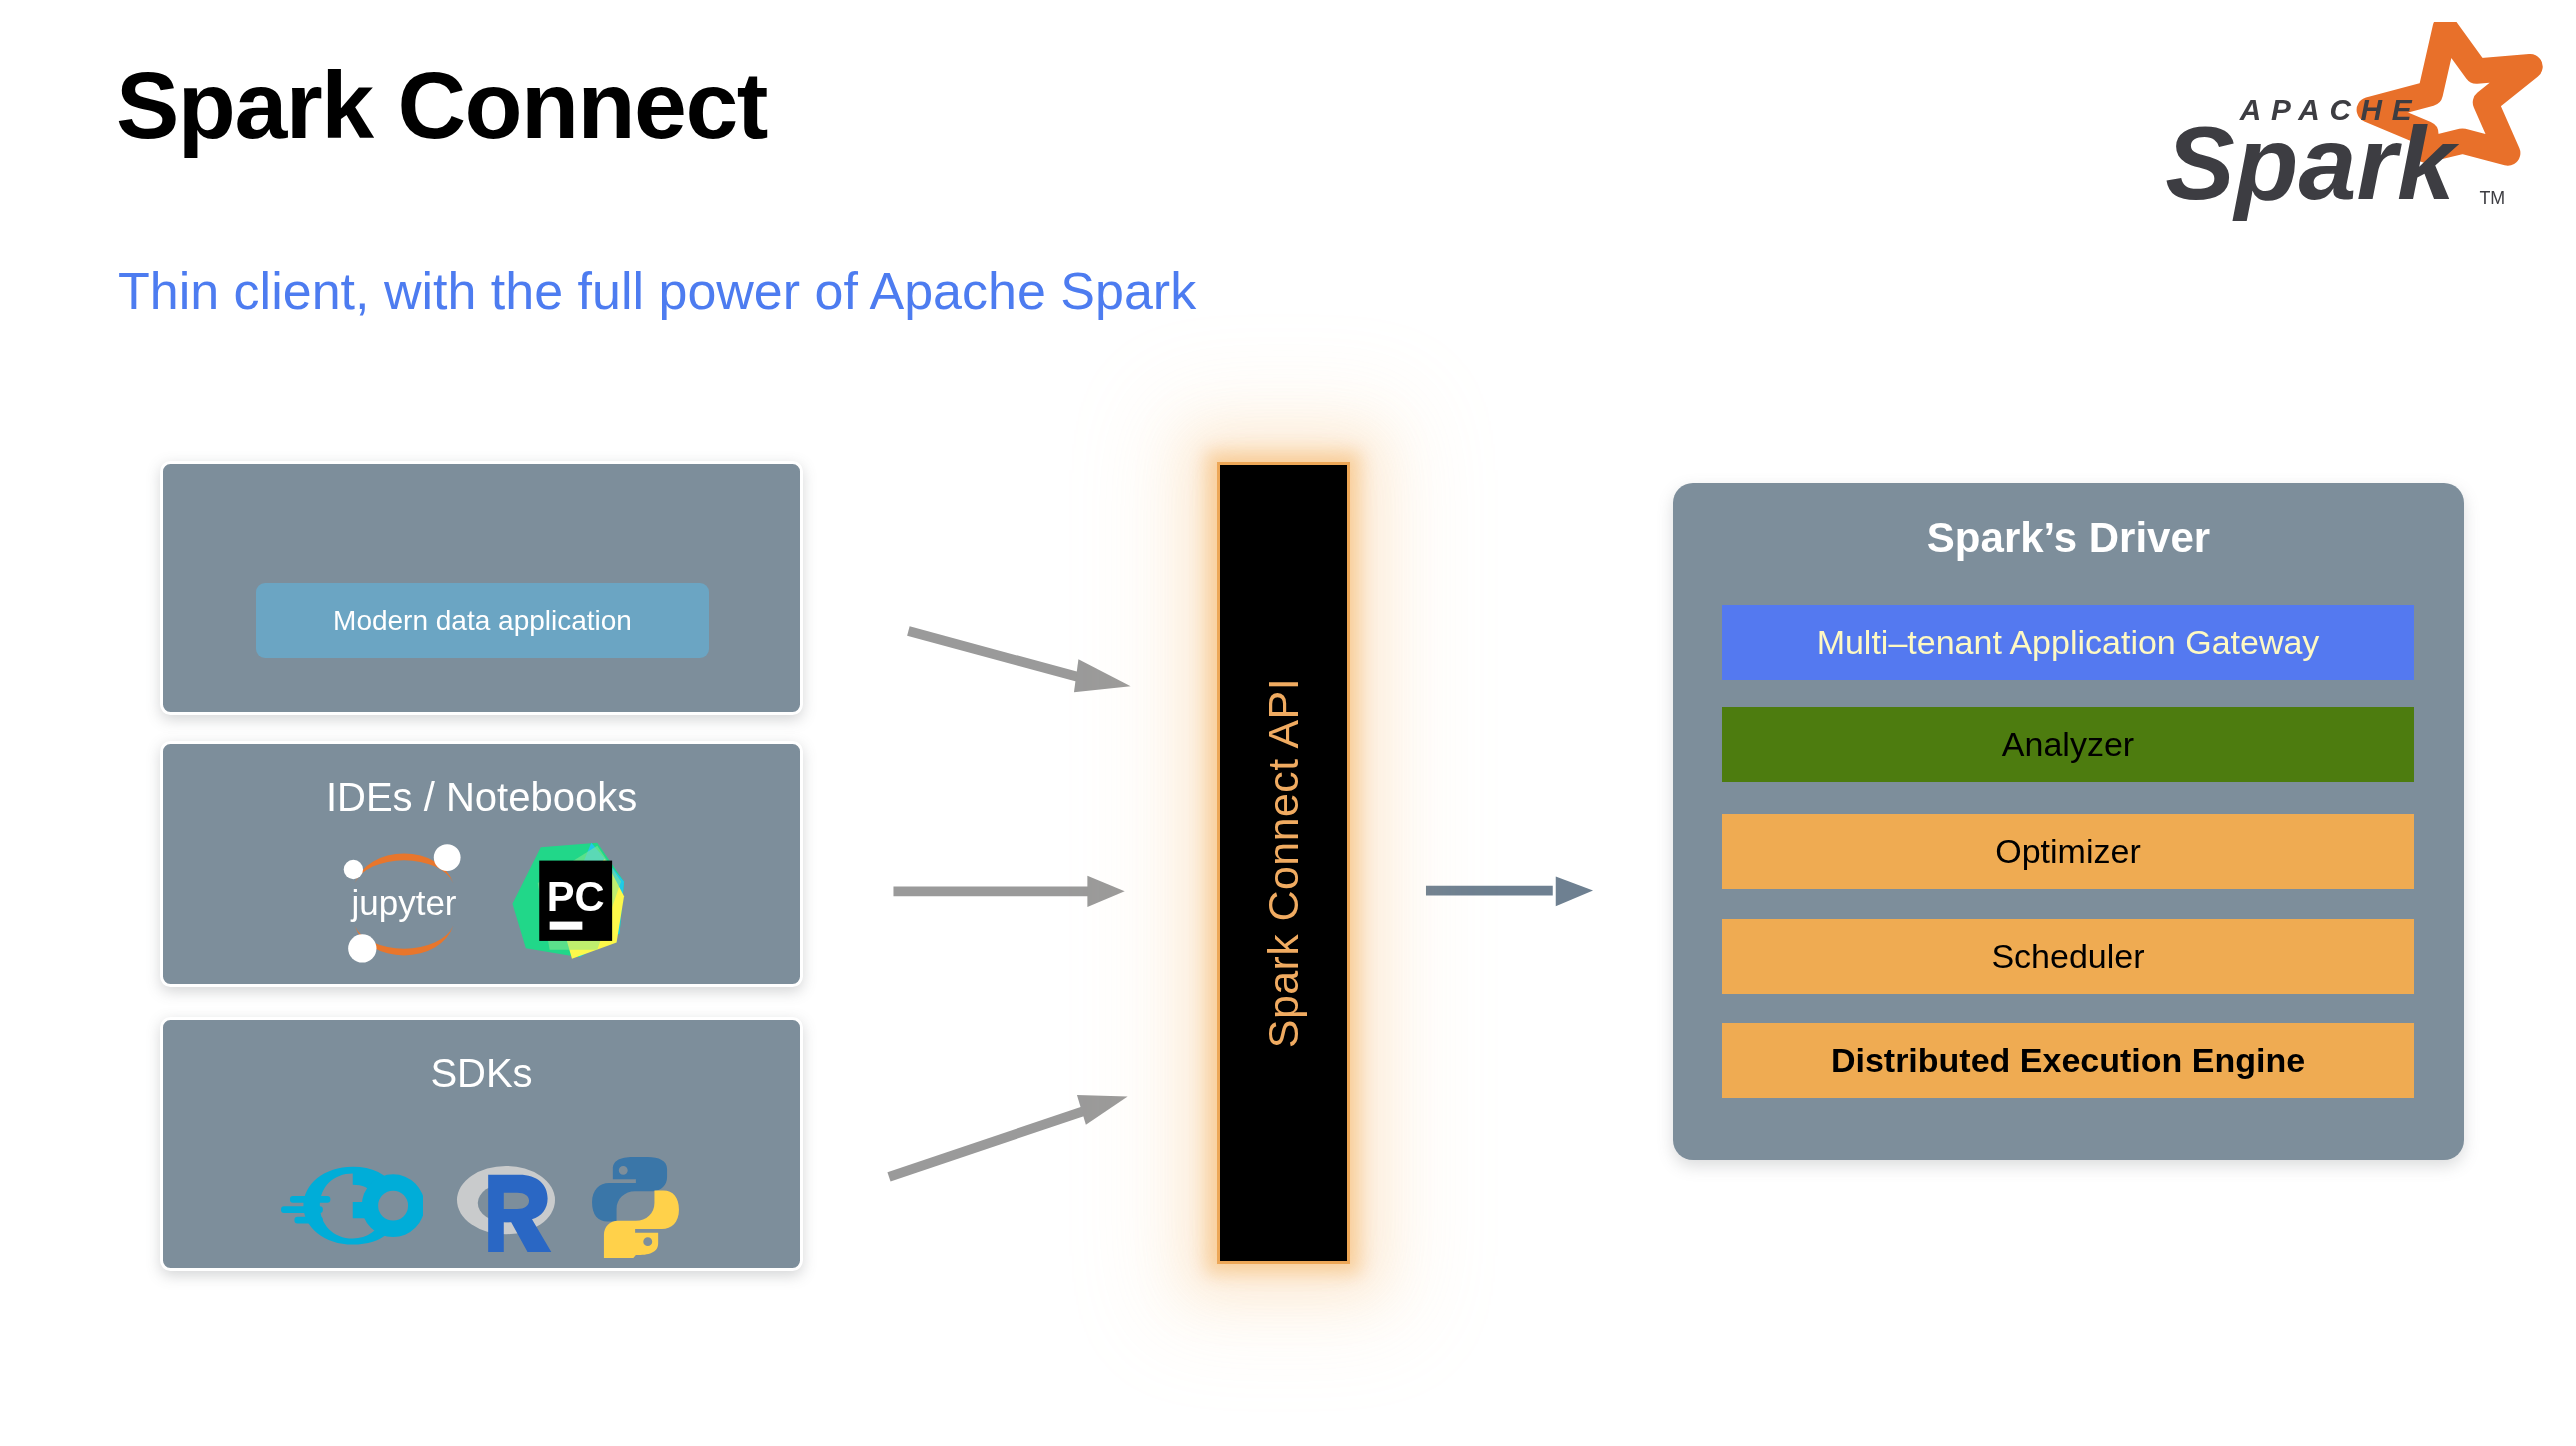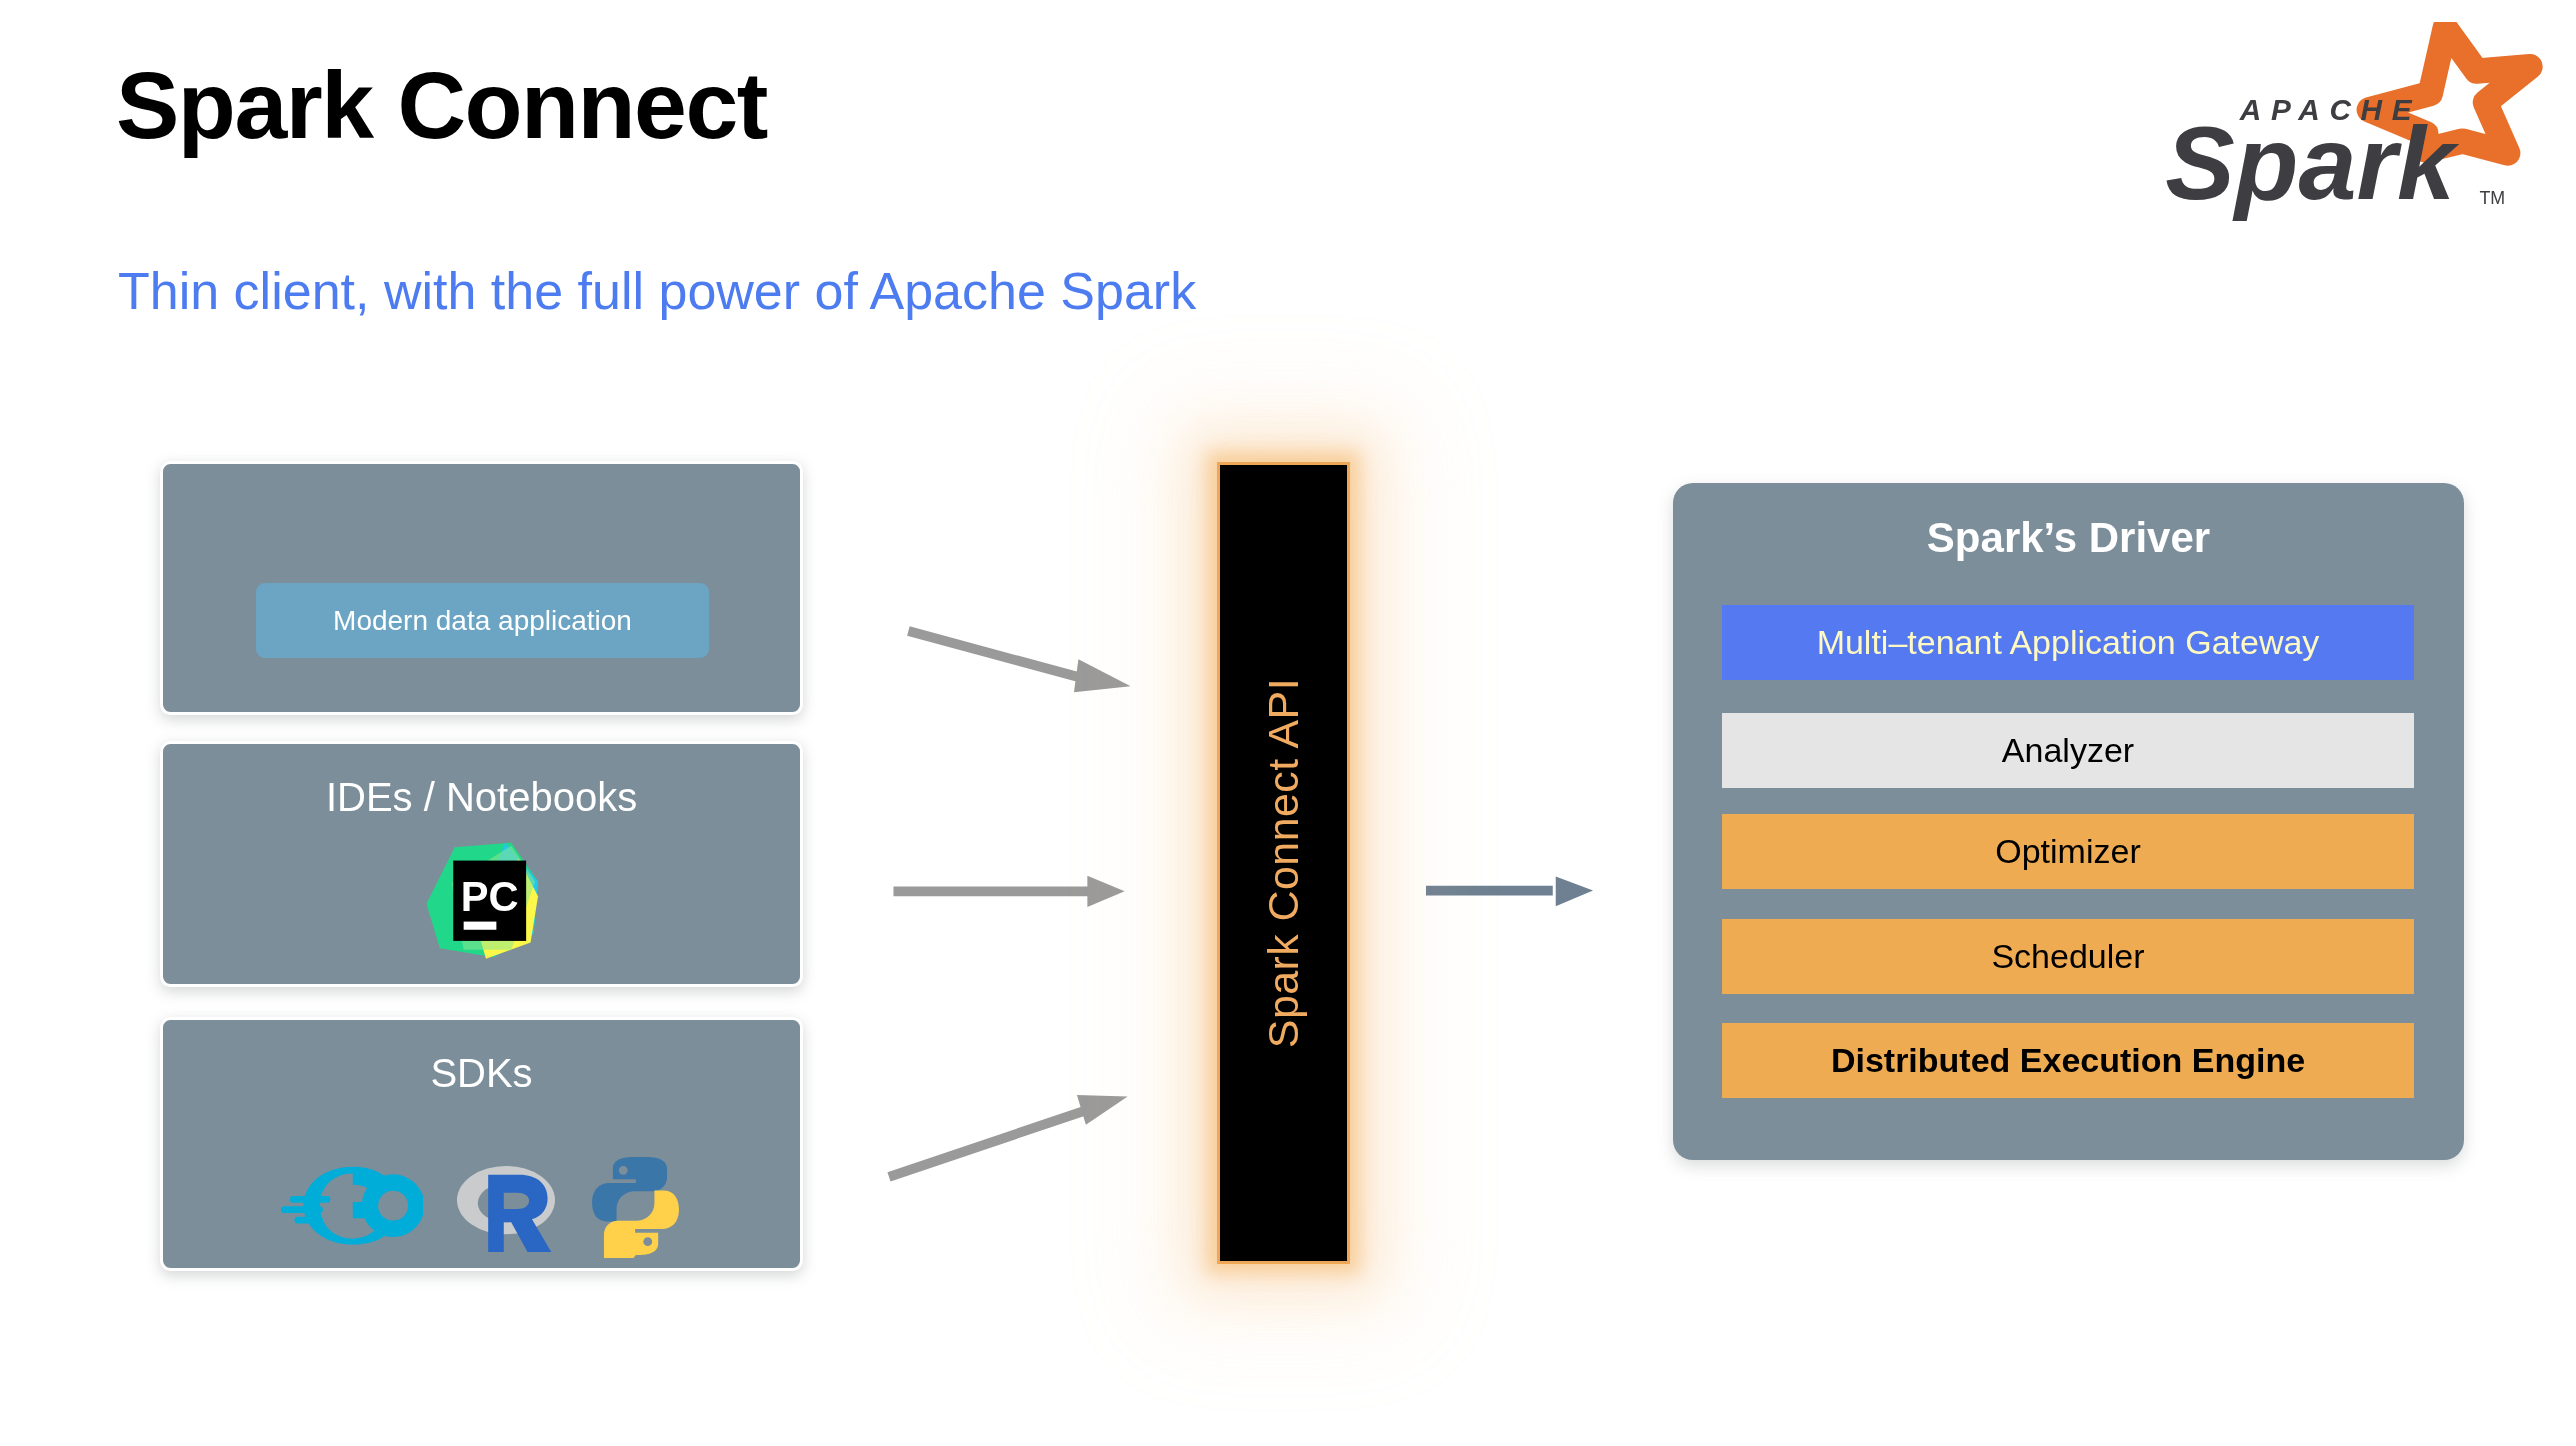--- a/index.html
+++ b/index.html
@@ -154,21 +154,21 @@
     position: absolute;
     left: 49px;
     width: 692px;
     height: 75px;
     display: flex;
     align-items: center;
     justify-content: center;
     font-size: 34px;
   }
   #row-gateway   { top: 122px; background: #5479f0; color: #fef9c3; font-weight: normal; }
-  #row-analyzer  { top: 230px; background: #e5e5e5; color: #000000; }
+  #row-analyzer  { top: 224px; background: #4d7c0f; color: #000000; }
   #row-optimizer { top: 331px; background: #efab52; color: #000000; }
   #row-scheduler { top: 436px; background: #efab52; color: #000000; }
   #row-engine    { top: 540px; background: #efab52; color: #000000; font-weight: bold; }
 
   
   #arrows {
     position: absolute;
     left: 0; top: 0;
     width: 2576px; height: 1447px;
     pointer-events: none;
@@ -194,20 +194,30 @@
 </div>
 
 <div class="client-card" id="card-applications">
   <div id="inner-modern-app">Modern data application</div>
 </div>
 
 <div class="client-card" id="card-ides">
   <div class="card-title">IDEs / Notebooks</div>
   <div class="logo-row" id="ide-logo-row">
 
+    <span style="display:inline-block;">
+      <svg width="134" height="127" viewBox="0 0 180 170" xmlns="http://www.w3.org/2000/svg">
+        <path d="M24 60 A68 52 0 0 1 156 60 A68 40 0 0 0 24 60 Z" fill="#e8762c"></path>
+        <path d="M24 118 A68 52 0 0 0 156 118 A68 40 0 0 1 24 118 Z" fill="#e8762c"></path>
+        <circle cx="22" cy="42" r="13" fill="#ffffff"></circle>
+        <circle cx="148" cy="26" r="18" fill="#ffffff"></circle>
+        <circle cx="34" cy="148" r="19" fill="#ffffff"></circle>
+        <text x="90" y="103" text-anchor="middle" font-family="'Liberation Sans', sans-serif" font-size="47" fill="#ffffff">jupyter</text>
+      </svg>
+    </span>
 
     <span style="display:inline-block;">
       <svg width="119" height="127" viewBox="0 0 160 170" xmlns="http://www.w3.org/2000/svg">
         <polygon points="44,12 120,6 156,58 150,128 96,160 24,148 6,88" fill="#21d789"></polygon>
         <polygon points="112,6 156,58 150,128 96,160 86,70" fill="#21c8e8"></polygon>
         <polygon points="130,28 156,78 146,140 86,162 66,92" fill="#fcf84a"></polygon>
         <polygon points="120,10 152,58 120,150 56,150 40,60" fill="#8ce88c" opacity="0.55"></polygon>
         <rect x="42" y="30" width="98" height="108" fill="#000000"></rect>
         <text x="91" y="98" text-anchor="middle" font-family="'Liberation Sans', sans-serif" font-size="56" font-weight="bold" fill="#ffffff">PC</text>
         <rect x="56" y="112" width="44" height="11" fill="#ffffff"></rect>

